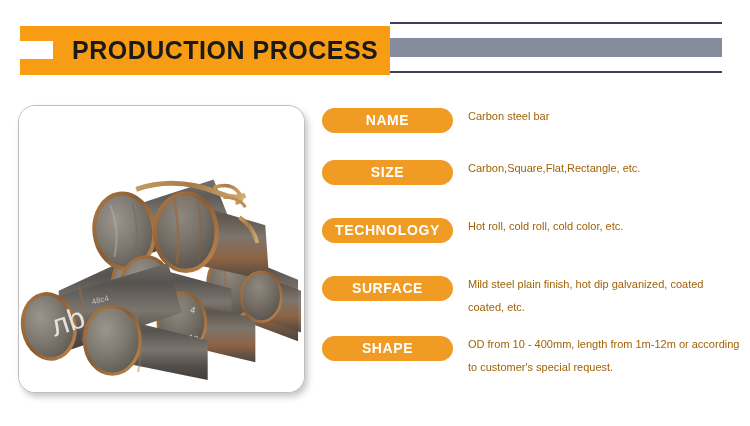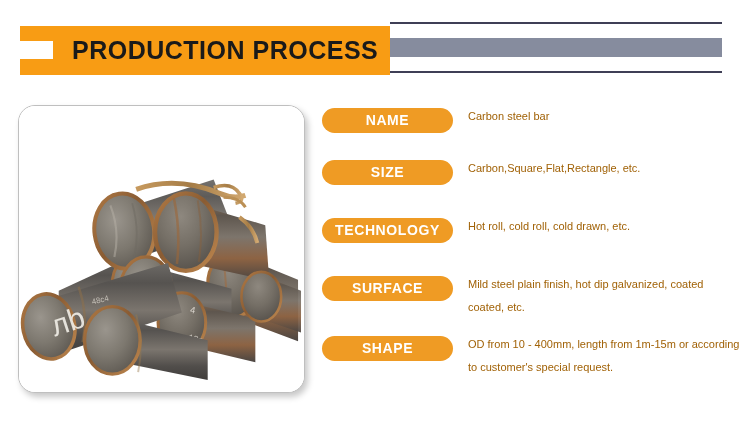--- a/index.html
+++ b/index.html
@@ -269,26 +269,26 @@
     <div class="spec-value">Carbon steel bar</div>
   </div>
 
   <div class="spec-row" style="top:52px;">
     <div class="spec-pill">SIZE</div>
     <div class="spec-value">Carbon,Square,Flat,Rectangle, etc.</div>
   </div>
 
   <div class="spec-row" style="top:110px;">
     <div class="spec-pill">TECHNOLOGY</div>
-    <div class="spec-value">Hot roll, cold roll, cold drawn, etc.</div>
+    <div class="spec-value">Hot roll, cold roll, cold color, etc.</div>
   </div>
 
   <div class="spec-row" style="top:168px;">
     <div class="spec-pill">SURFACE</div>
     <div class="spec-value">Mild steel plain finish, hot dip galvanized, coated coated, etc.</div>
   </div>
 
   <div class="spec-row" style="top:228px;">
     <div class="spec-pill">SHAPE</div>
-    <div class="spec-value">OD from 10 - 400mm, length from 1m-15m or according to customer's special request.</div>
+    <div class="spec-value">OD from 10 - 400mm, length from 1m-12m or according to customer's special request.</div>
   </div>
 
 </div>
 
 </body></html>

